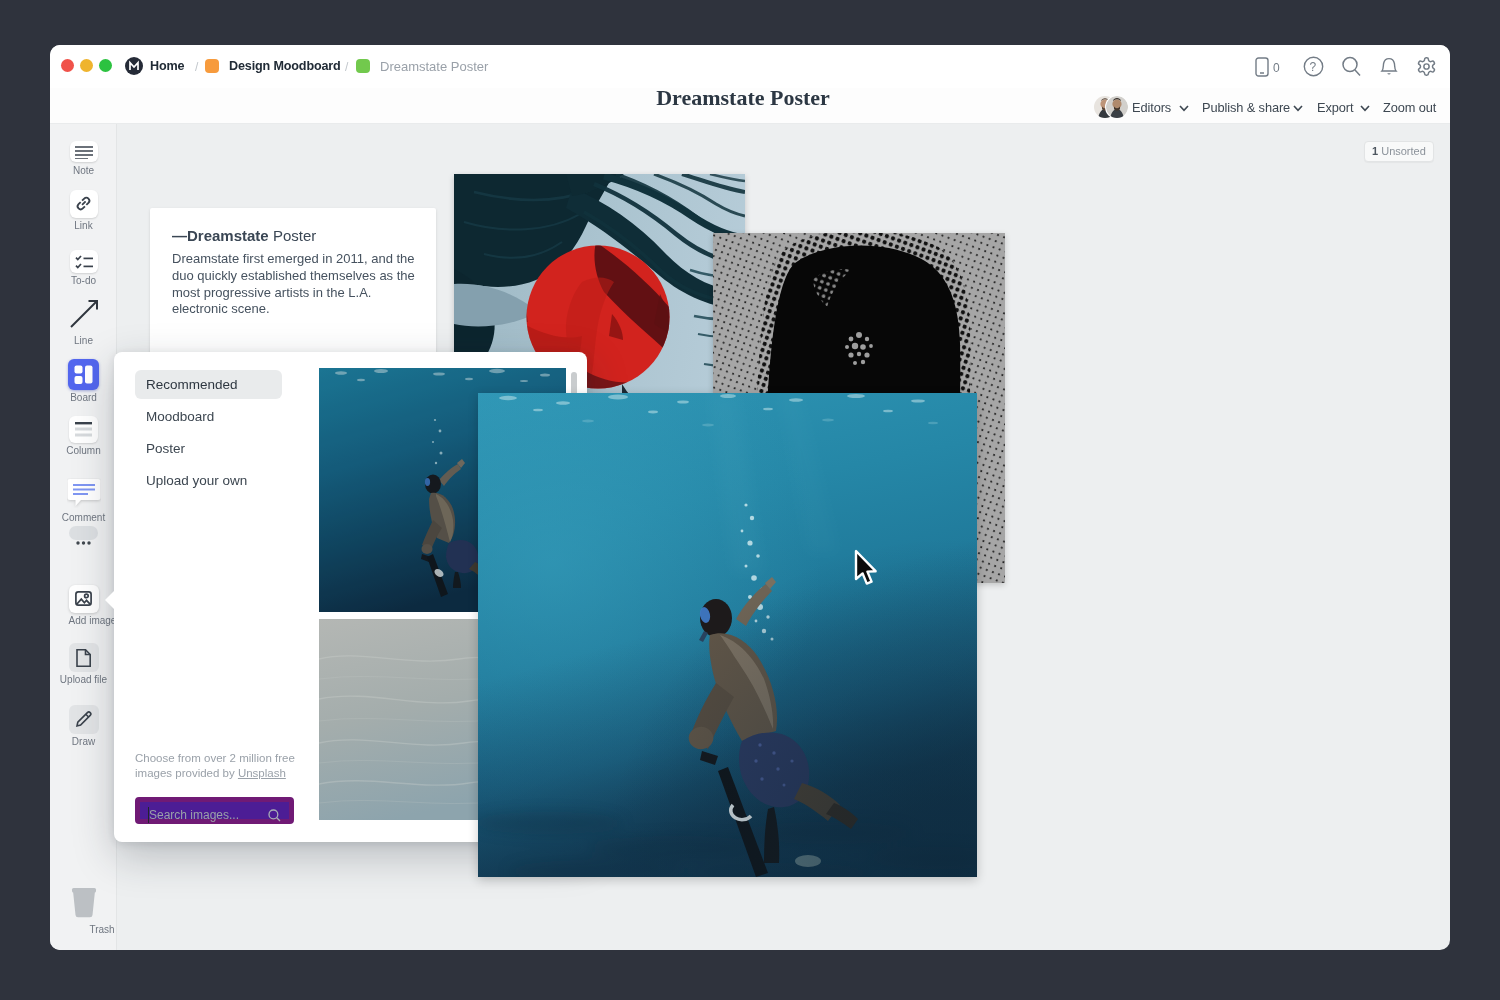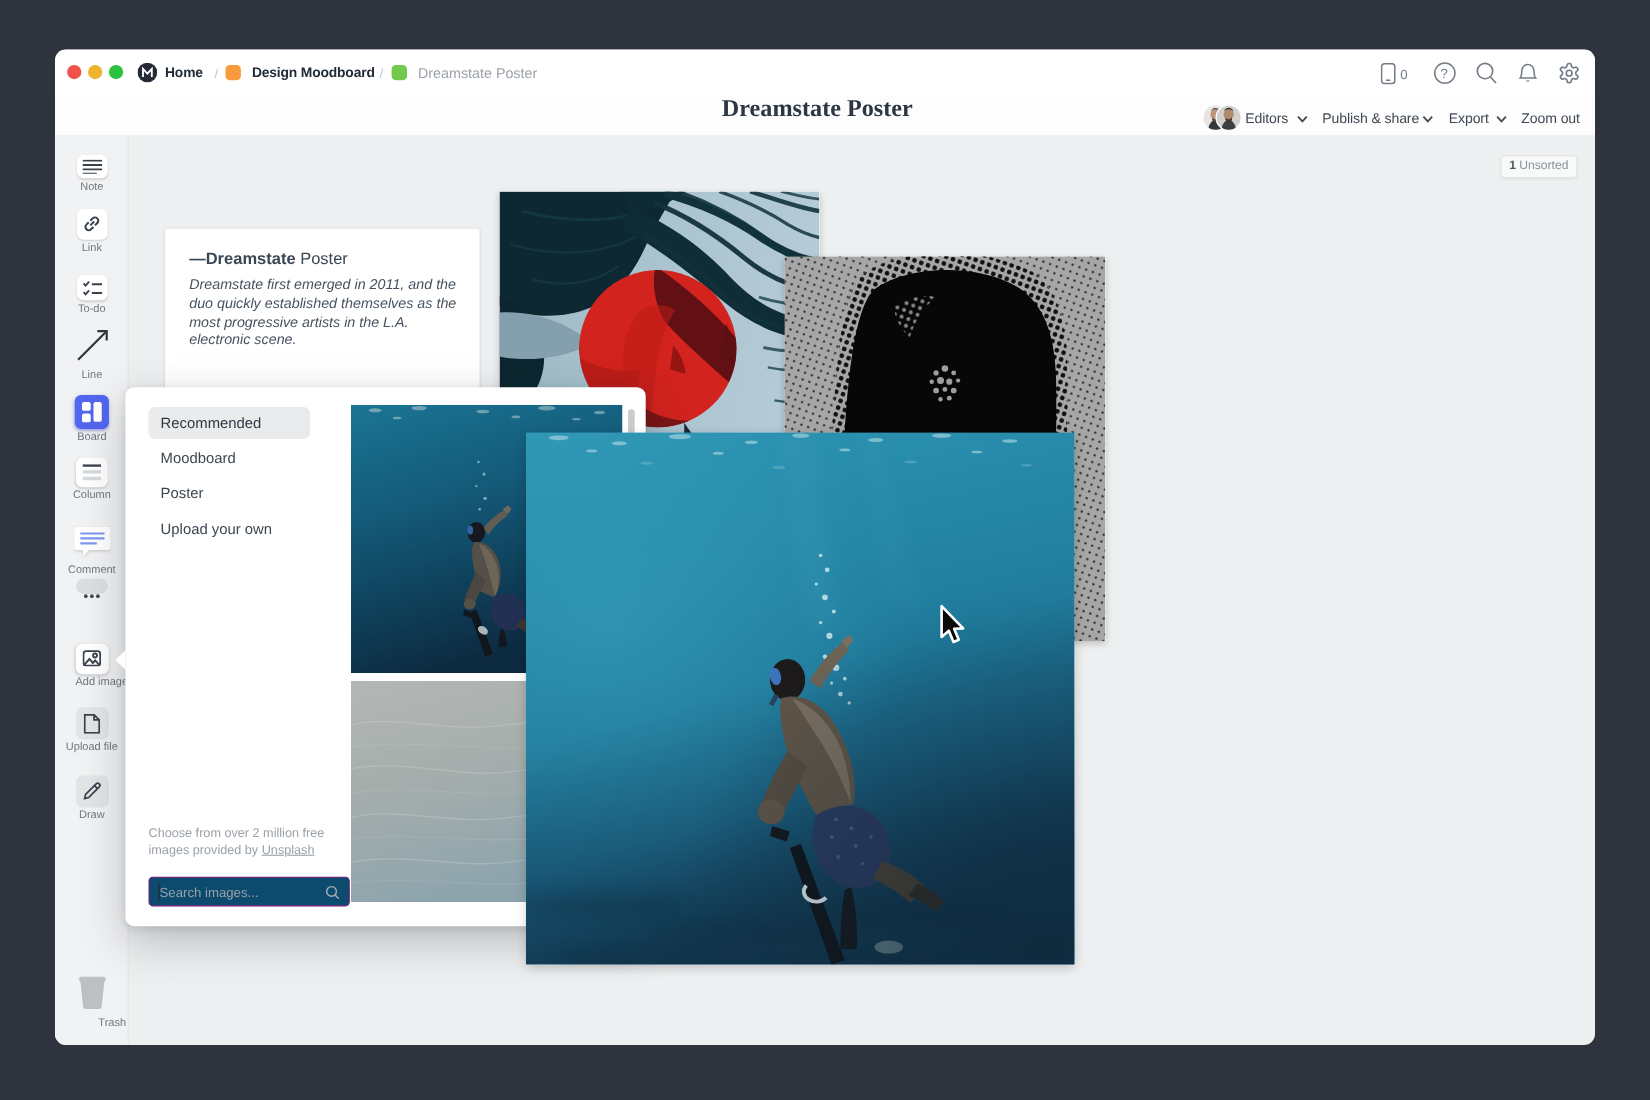--- a/index.html
+++ b/index.html
@@ -33,30 +33,30 @@
 .tbox { display:inline-block; background:#fff; border-radius:6px; box-shadow:0 1px 2px rgba(0,0,0,0.14); }
 .tbox.gray { background:#e2e4e6; box-shadow:none; }
 .tbox.blue { background:#5266ee; box-shadow:0 1px 3px rgba(40,60,180,0.4); }
 
 
 .badge { position:absolute; left:1314px; top:96px; height:21px; background:#f8f9f9; border:1px solid #e2e4e5; border-radius:4px; font-size:11px; color:#8b929a; line-height:19px; padding:0 7px; box-shadow:0 1px 1px rgba(0,0,0,0.04);}
 .badge b { color:#4d565f; font-weight:bold; }
 
 .notecard { position:absolute; left:100px; top:163px; width:286px; height:150px; background:#fff; border-radius:2px; box-shadow:0 1px 3px rgba(0,0,0,0.12); padding:20px 22px; overflow:hidden; }
 .notecard h3 { font-size:15px; font-weight:normal; color:#3a4654; line-height:16px; margin-bottom:7px; }
-.notecard p { font-size:13px; line-height:16.8px; color:#46525f; margin-bottom:8px; white-space:nowrap;font-style:italic; }
+.notecard p { font-size:13px; line-height:16.8px; color:#46525f; margin-bottom:8px; white-space:nowrap; }
 
 .imgcard { position:absolute; overflow:hidden; box-shadow:0 2px 6px rgba(0,0,0,0.18); }
 
 .panel { position:absolute; left:64px; top:307px; width:473px; height:490px; background:#fff; border-radius:8px; box-shadow:0 14px 40px rgba(30,40,50,0.25), 0 2px 8px rgba(30,40,50,0.12); }
 .panel .arrow { position:absolute; left:-9px; top:239px; width:0; height:0; border-top:9px solid transparent; border-bottom:9px solid transparent; border-right:9px solid #fff; }
 .menu-item { position:absolute; left:21px; width:147px; height:29px; line-height:29px; font-size:13.5px; color:#3c4650; padding-left:11px; border-radius:6px; }
 .menu-item.sel { background:#e9ebec; color:#2e3741; }
 .pfoot { position:absolute; left:21px; top:399px; font-size:11.5px; line-height:14.5px; color:#9aa1a9; }
-.searchbox { position:absolute; left:21px; top:445px; width:183px; height:27px; border:1px solid #701a75; border-radius:4px; background:#0c4a6e; }
+.searchbox { position:absolute; left:21px; top:445px; width:159px; height:27px; border:5px solid #701a75; border-radius:4px; background:#4c1d95; }
 .searchbox .ph { position:absolute; left:9px; top:6px; font-size:12px; color:#9aa1a9; }
 .searchbox .caret { position:absolute; left:8px; top:5px; width:1px; height:16px; background:#20262c; }
 
 .cursor { position:absolute; left:800px; top:500px; }
 </style>
 </head>
 <body>
 <div class="window">
 
   <div class="topbar">

